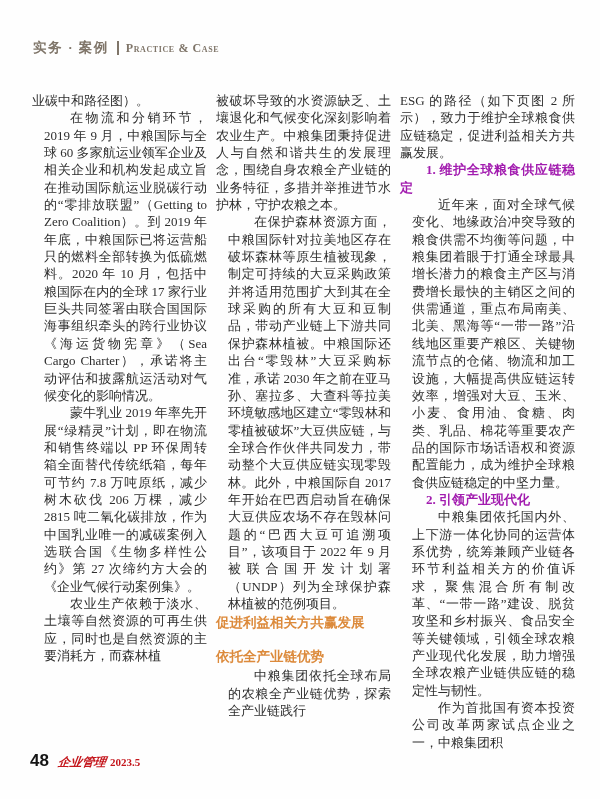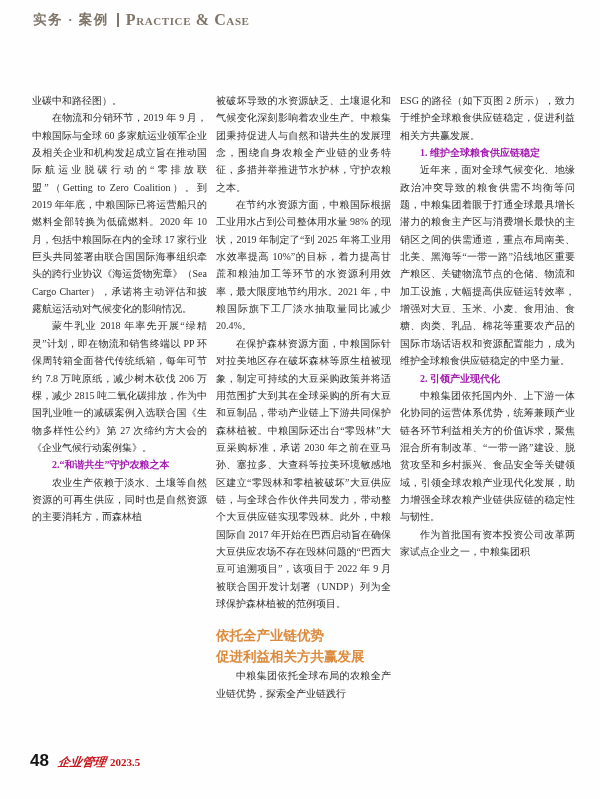--- a/index.html
+++ b/index.html
@@ -2,30 +2,30 @@
 <html><head>
 <meta charset="utf-8">
 <style>
   html,body { margin:0; padding:0; background:#e9e9e9; }
   .page {
     position:relative; width:600px; height:799px; margin:0 auto;
     background:#fefefe; overflow:hidden;
     font-family:"Liberation Serif", serif;
   }
   
-  .header { position:absolute; top:11px; left:33px; display:flex; align-items:center; }
+  .header { position:absolute; top:39px; left:33px; display:flex; align-items:center; }
   .hdr-cn { font-size:13.5px; font-weight:bold; color:#7f7569; letter-spacing:1.5px; }
   .hdr-bar { width:2px; height:14px; background:#7f7569; margin:0 7px 0 8px; }
-  .hdr-en { font-size:16px; font-weight:bold; color:#7f7569; font-variant:small-caps; letter-spacing:0.6px; }
+  .hdr-en { font-size:12px; font-weight:bold; color:#7f7569; font-variant:small-caps; letter-spacing:0.6px; }
   
   .content { position:absolute; top:92px; left:32px; width:544px; display:flex; gap:9px; }
   .col { width:175px; flex:0 0 175px; }
-  .blk { margin:0; font-size:10px; line-height:17.35px; text-align:justify; color:#2e2e2e; word-break:break-word; }
+  .blk { margin:0; font-size:13px; line-height:17.35px; text-align:justify; color:#2e2e2e; word-break:break-word; }
   .cont { text-indent:0; }
-  .para { text-indent:2em; }
+  .para { text-indent:2em;margin-left:12px; }
   .subhead { text-indent:2em; font-weight:bold; color:#a21caf; }
   .title { text-indent:0; font-weight:bold; color:#dc8a3b; font-size:13.5px; line-height:21px; text-align:left; }
   .title-first { margin-top:13px; }
   
   .footer { position:absolute; left:30px; bottom:28px; display:flex; align-items:baseline; }
   .pgnum { font-family:"Liberation Sans", sans-serif; font-size:17px; font-weight:bold; color:#151515; }
   .logo { color:#c4161c; font-weight:bold; font-style:italic; font-size:12px; margin-left:9px; transform:skewX(-8deg); display:inline-block; }
   .issue { color:#c4161c; font-weight:bold; font-size:11px; margin-left:4px; }
 </style>
 </head>
@@ -36,30 +36,28 @@
   <div class="header">
     <span class="hdr-cn">实务 · 案例</span>
     <span class="hdr-bar"></span>
     <span class="hdr-en">Practice &amp; Case</span>
   </div>
 
   <div class="content">
     <div class="col">
         <p class="blk cont">业碳中和路径图）。</p>
         <p class="blk para">在物流和分销环节，2019 年 9 月，中粮国际与全球 60 多家航运业领军企业及相关企业和机构发起成立旨在推动国际航运业脱碳行动的“零排放联盟”（Getting to Zero Coalition）。到 2019 年年底，中粮国际已将运营船只的燃料全部转换为低硫燃料。2020 年 10 月，包括中粮国际在内的全球 17 家行业巨头共同签署由联合国国际海事组织牵头的跨行业协议《海运货物宪章》（Sea Cargo Charter），承诺将主动评估和披露航运活动对气候变化的影响情况。</p>
-        <p class="blk para">蒙牛乳业 2018 年率先开展“绿精灵”计划，即在物流和销售终端以 PP 环保周转箱全面替代传统纸箱，每年可节约 7.8 万吨原纸，减少树木砍伐 206 万棵，减少 2815 吨二氧化碳排放，作为中国乳业唯一的减碳案例入选联合国《生物多样性公约》第 27 次缔约方大会的《企业气候行动案例集》。</p>
-        <p class="blk subhead">2.“和谐共生”守护农粮之本</p>
+        <p class="blk para">蒙牛乳业 2019 年率先开展“绿精灵”计划，即在物流和销售终端以 PP 环保周转箱全面替代传统纸箱，每年可节约 7.8 万吨原纸，减少树木砍伐 206 万棵，减少 2815 吨二氧化碳排放，作为中国乳业唯一的减碳案例入选联合国《生物多样性公约》第 27 次缔约方大会的《企业气候行动案例集》。</p>
         <p class="blk para">农业生产依赖于淡水、土壤等自然资源的可再生供应，同时也是自然资源的主要消耗方，而森林植</p>
       </div>
     <div class="col">
         <p class="blk cont">被破坏导致的水资源缺乏、土壤退化和气候变化深刻影响着农业生产。中粮集团秉持促进人与自然和谐共生的发展理念，围绕自身农粮全产业链的业务特征，多措并举推进节水护林，守护农粮之本。</p>
-        <p class="blk para">在节约水资源方面，中粮国际根据工业用水占到公司整体用水量 98% 的现状，2019 年制定了“到 2025 年将工业用水效率提高 10%”的目标，着力提高甘蔗和粮油加工等环节的水资源利用效率，最大限度地节约用水。2021 年，中粮国际旗下工厂淡水抽取量同比减少 20.4%。</p>
         <p class="blk para">在保护森林资源方面，中粮国际针对拉美地区存在破坏森林等原生植被现象，制定可持续的大豆采购政策并将适用范围扩大到其在全球采购的所有大豆和豆制品，带动产业链上下游共同保护森林植被。中粮国际还出台“零毁林”大豆采购标准，承诺 2030 年之前在亚马孙、塞拉多、大查科等拉美环境敏感地区建立“零毁林和零植被破坏”大豆供应链，与全球合作伙伴共同发力，带动整个大豆供应链实现零毁林。此外，中粮国际自 2017 年开始在巴西启动旨在确保大豆供应农场不存在毁林问题的“巴西大豆可追溯项目”，该项目于 2022 年 9 月被联合国开发计划署（UNDP）列为全球保护森林植被的范例项目。</p>
+        <p class="blk title">促进利益相关方共赢发展</p>
         <p class="blk title title-first">依托全产业链优势</p>
-        <p class="blk title">促进利益相关方共赢发展</p>
         <p class="blk para">中粮集团依托全球布局的农粮全产业链优势，探索全产业链践行</p>
       </div>
     <div class="col">
         <p class="blk cont">ESG 的路径（如下页图 2 所示），致力于维护全球粮食供应链稳定，促进利益相关方共赢发展。</p>
         <p class="blk subhead">1. 维护全球粮食供应链稳定</p>
         <p class="blk para">近年来，面对全球气候变化、地缘政治冲突导致的粮食供需不均衡等问题，中粮集团着眼于打通全球最具增长潜力的粮食主产区与消费增长最快的主销区之间的供需通道，重点布局南美、北美、黑海等“一带一路”沿线地区重要产粮区、关键物流节点的仓储、物流和加工设施，大幅提高供应链运转效率，增强对大豆、玉米、小麦、食用油、食糖、肉类、乳品、棉花等重要农产品的国际市场话语权和资源配置能力，成为维护全球粮食供应链稳定的中坚力量。</p>
         <p class="blk subhead">2. 引领产业现代化</p>
         <p class="blk para">中粮集团依托国内外、上下游一体化协同的运营体系优势，统筹兼顾产业链各环节利益相关方的价值诉求，聚焦混合所有制改革、“一带一路”建设、脱贫攻坚和乡村振兴、食品安全等关键领域，引领全球农粮产业现代化发展，助力增强全球农粮产业链供应链的稳定性与韧性。</p>
         <p class="blk para">作为首批国有资本投资公司改革两家试点企业之一，中粮集团积</p>
       </div>

